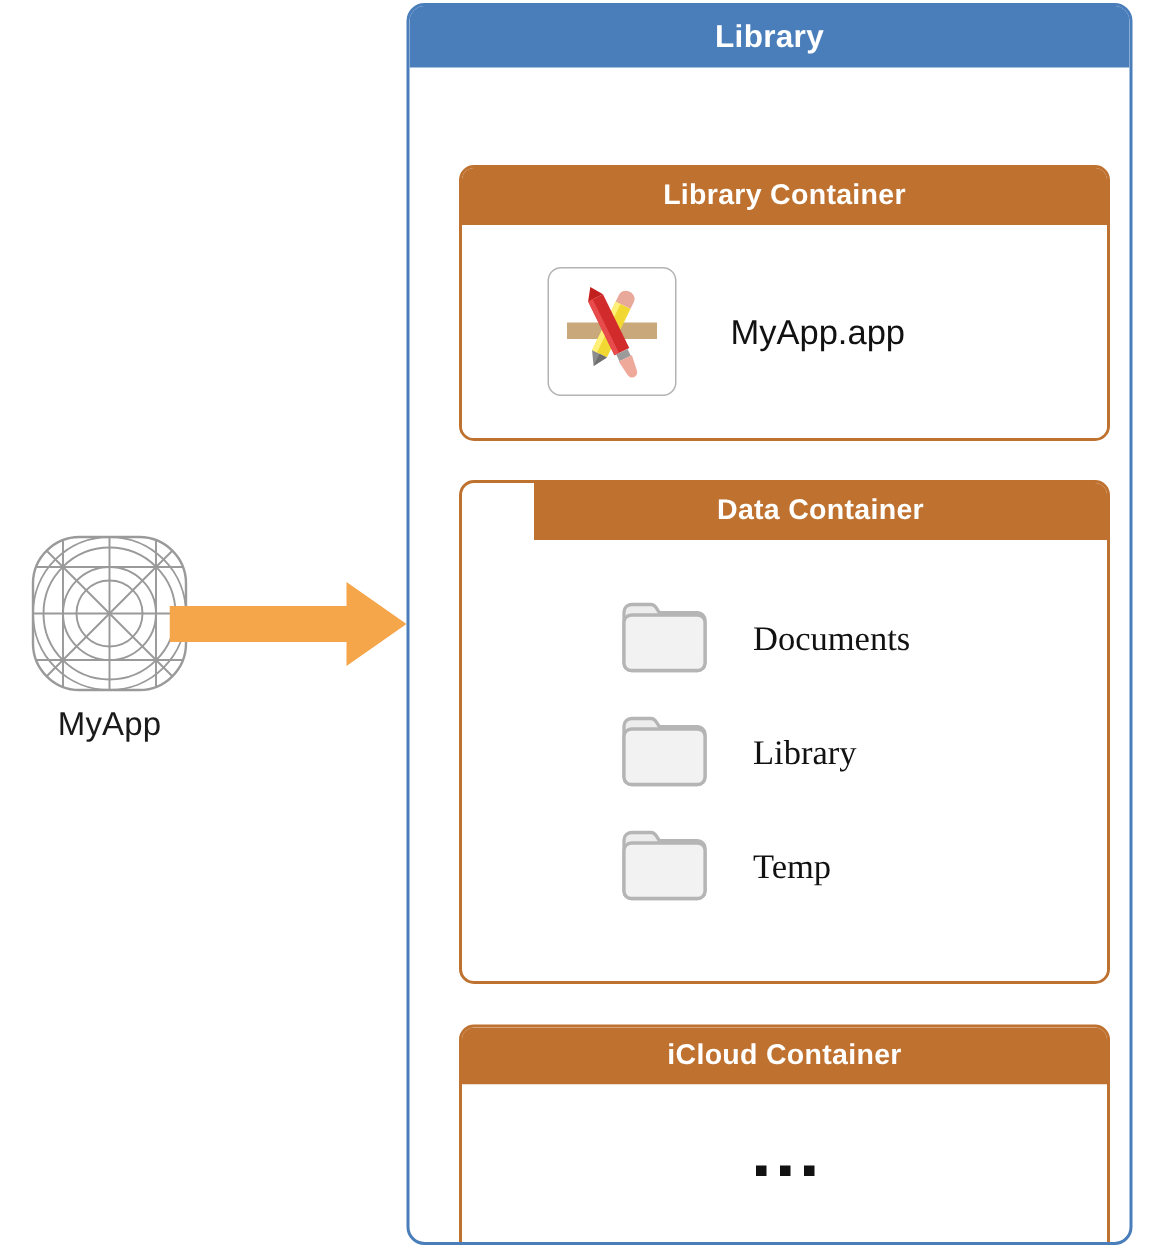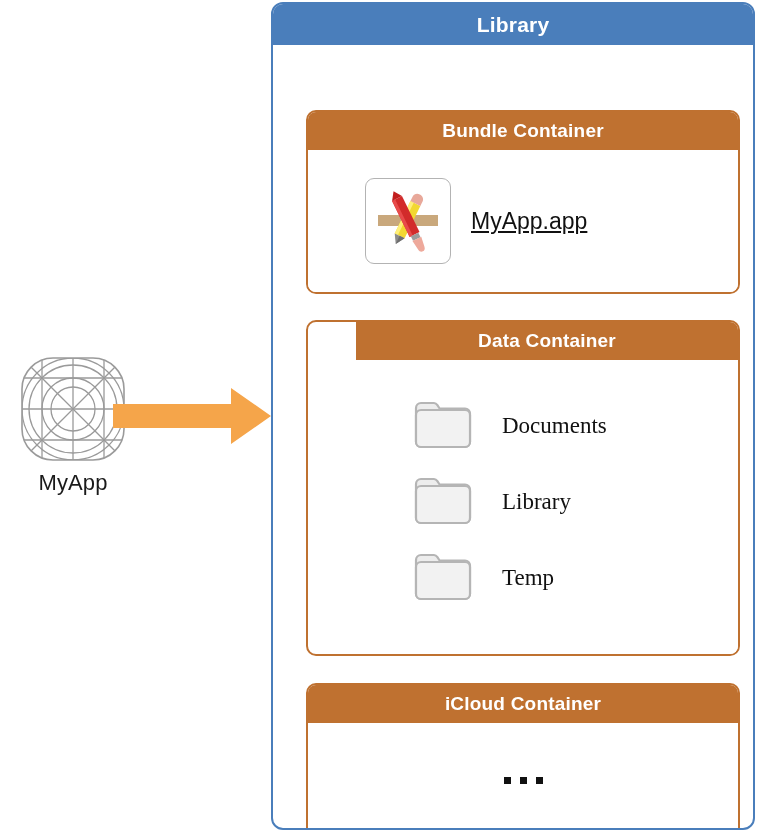--- a/index.html
+++ b/index.html
@@ -141,24 +141,23 @@
     border: 1px solid #b3b3b3;
     border-radius: 9px;
     background: #ffffff;
     box-sizing: border-box;
     display: flex;
     align-items: center;
     justify-content: center;
     flex: 0 0 auto;
   }
   .bundle-label {
-    margin-left: 20px;
+    margin-left: 36px;
     font-size: 23px;
     color: #111111;
-    text-decoration: underline;
   }
 
   
   .folder-row {
     display: flex;
     align-items: center;
     height: 76px;
   }
   .folder-icon { flex: 0 0 auto; display: block; }
   .folder-label {
@@ -218,21 +217,21 @@
   </svg>
 </div>
 
 <div id="sandbox">
 
   <div class="sb-header">Library</div>
 
   <div class="sb-body">
 
     <div class="container-card" id="bundle-container">
-      <div class="cc-header">Bundle Container</div>
+      <div class="cc-header">Library Container</div>
       <div class="cc-body">
         <div class="bundle-row">
           <span class="bundle-icon-frame">
             <svg width="74" height="74" viewBox="0 0 74 74" xmlns="http://www.w3.org/2000/svg">
 
               <rect x="7" y="31" width="60" height="11" fill="#C9A87C"></rect>
 
               <g transform="rotate(26 37 37)">
                 <rect x="30.5" y="18" width="11" height="36" fill="#F2D832"></rect>
                 <rect x="30.5" y="18" width="3.6" height="36" fill="#FFF07A"></rect>

